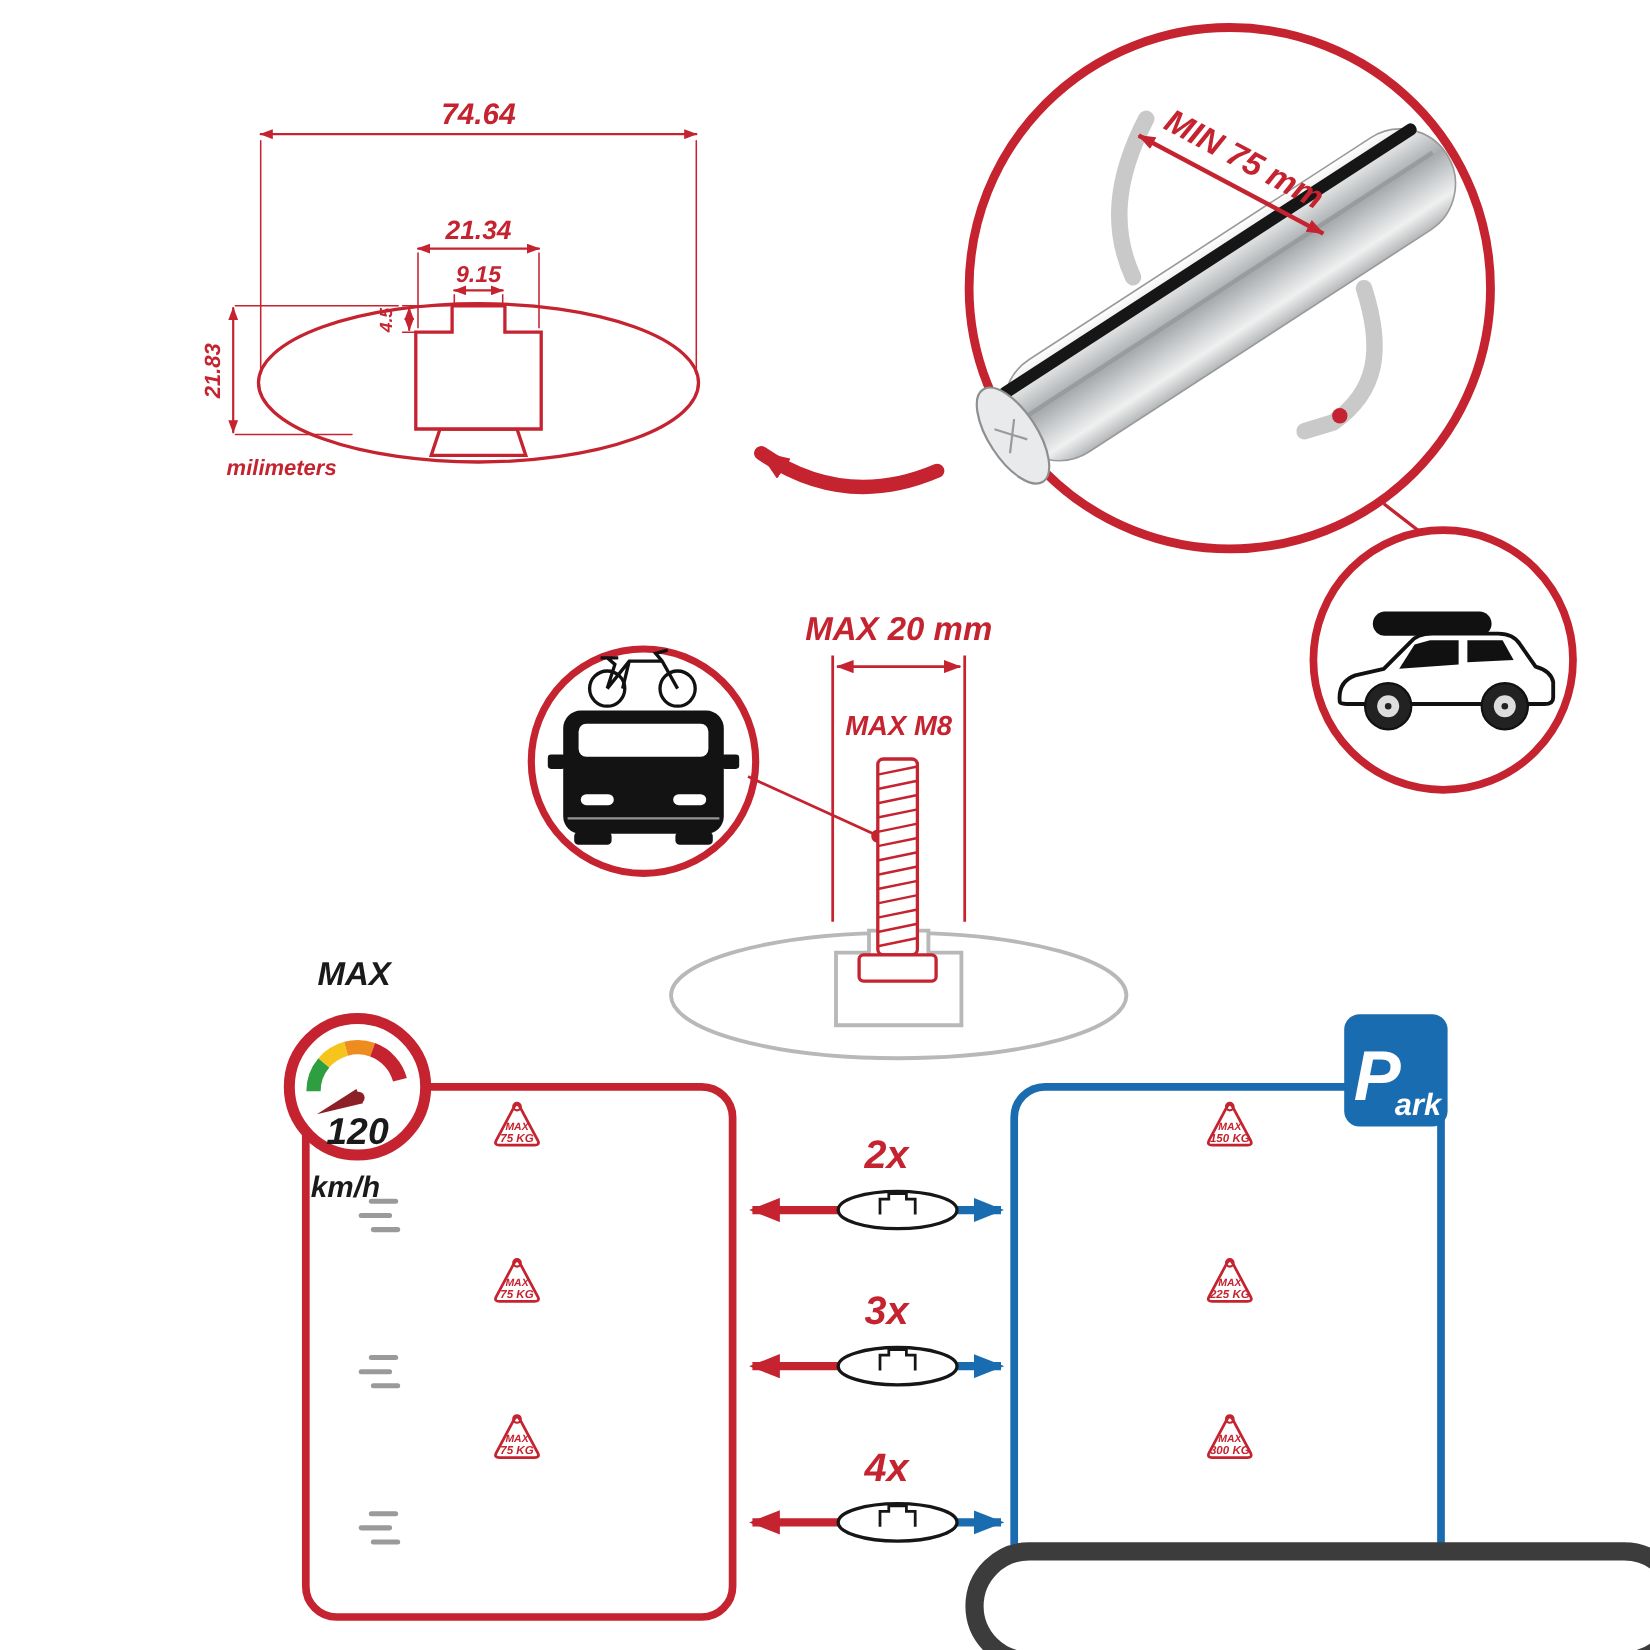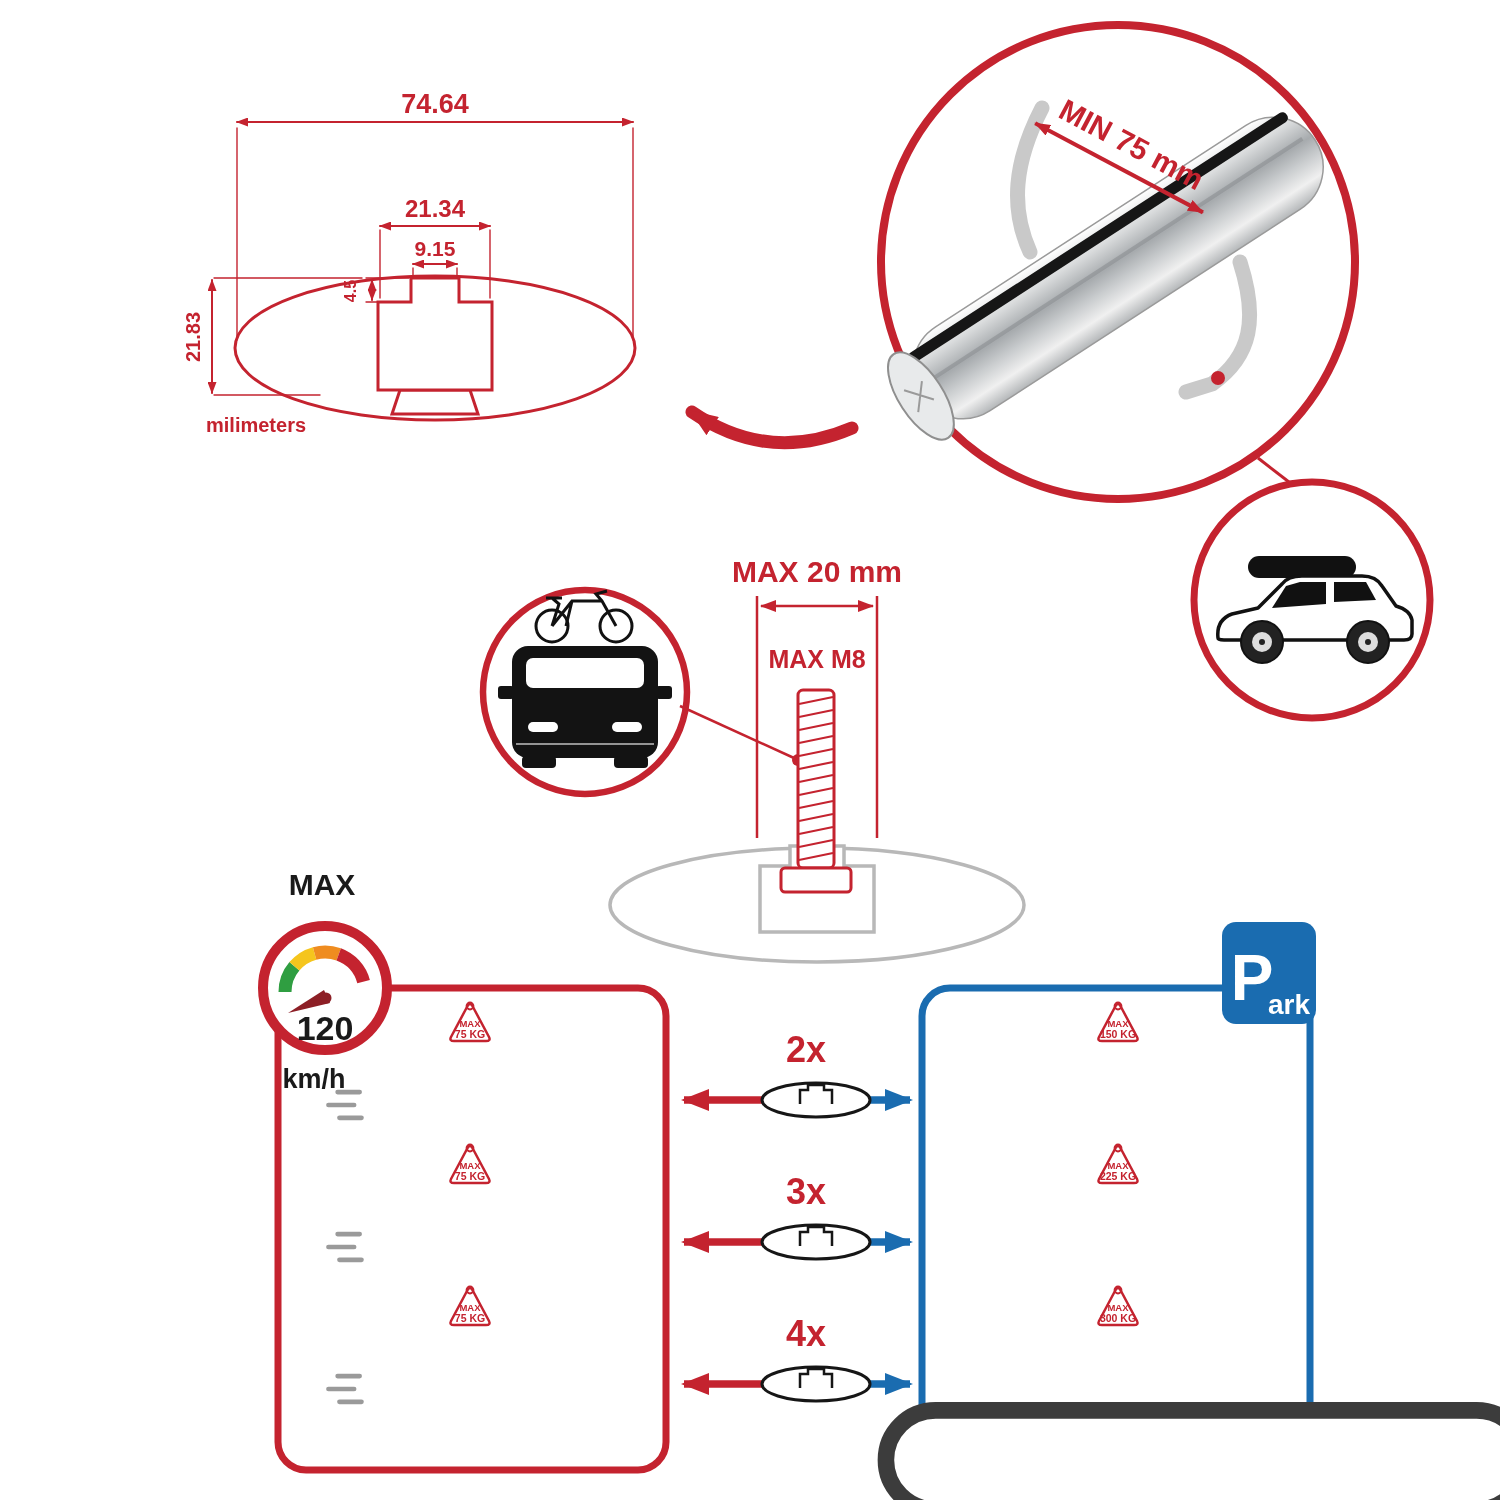--- a/index.html
+++ b/index.html
@@ -1,16 +1,16 @@
 <!DOCTYPE html>
 <html><head>
 <meta charset="utf-8">
 <style>
   html,body{margin:0;padding:0;background:#fff;}
-  #stage{position:relative;width:1500px;height:1500px;background:#fff;overflow:hidden;}
+  #stage{position:relative;width:1500px;height:1500px;background:#fff;overflow:hidden;font-style:italic;}
   svg text{font-family:"Liberation Sans","DejaVu Sans",sans-serif;font-weight:bold;}
   .tRed{fill:#c4232f}
   .tBlack{fill:#1a1a1a}
   .tWhite{fill:#ffffff}
   .mid{text-anchor:middle}
 </style>
 </head>
 <body>
 
 <div id="stage">

